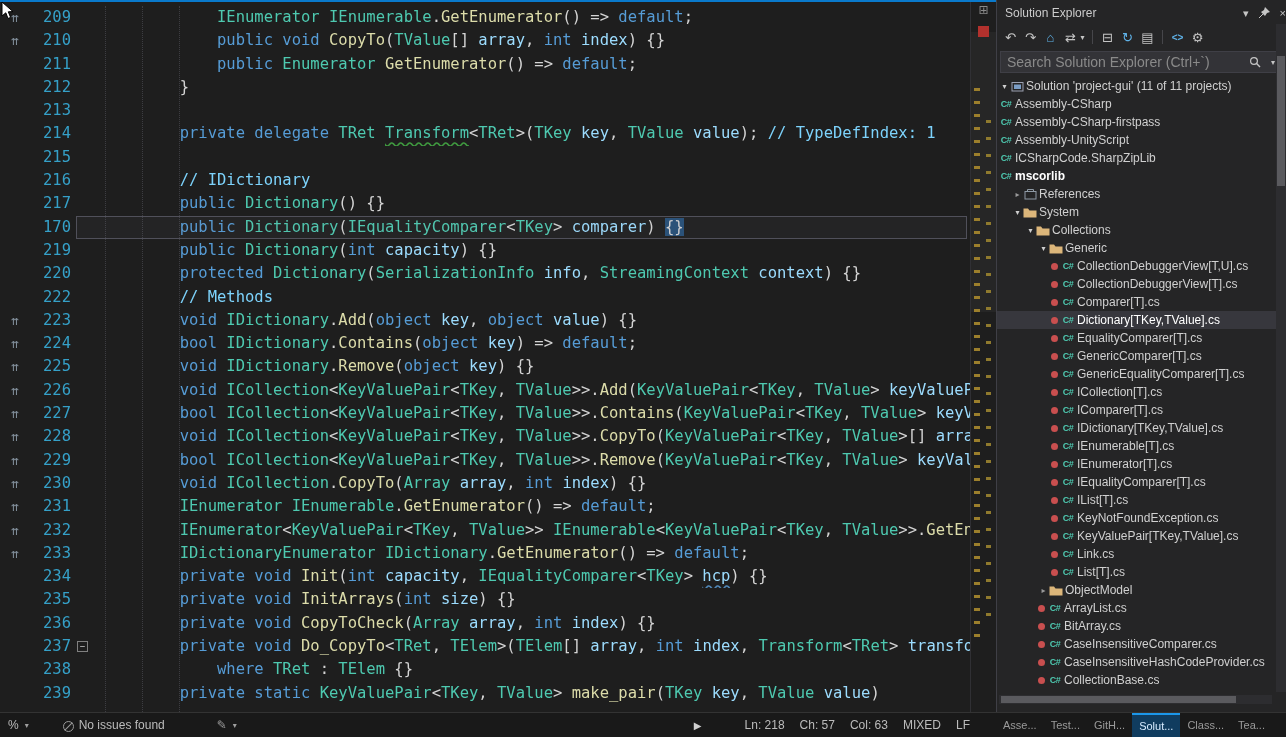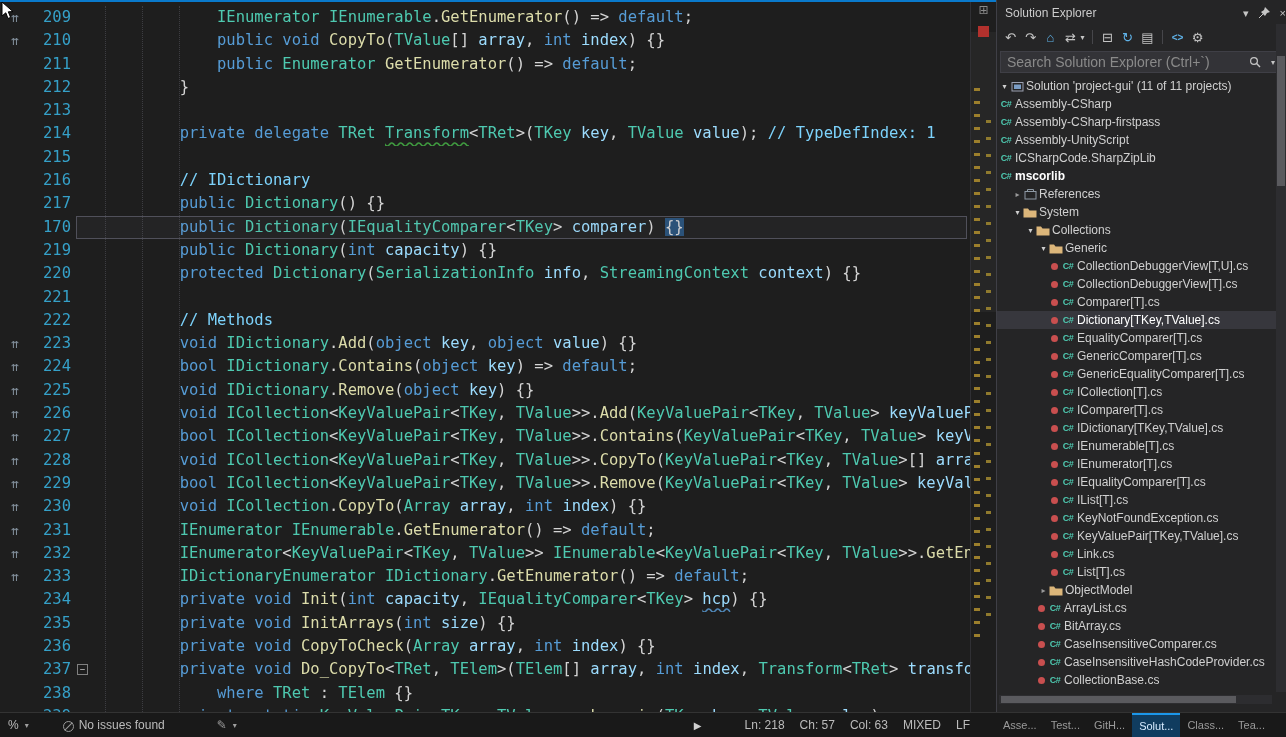--- a/index.html
+++ b/index.html
@@ -159,26 +159,20 @@
               <div class="gly" data-name="glyph-margin"></div>
               <div class="lnum" data-name="line-number">219</div>
               <div class="fold" data-name="fold-margin"></div>
               <div class="code" data-name="code-text"><span class="t-pn" data-name="token">        </span><span class="t-kw" data-name="token">public</span><span class="t-pn" data-name="token"> </span><span class="t-ty" data-name="token">Dictionary</span><span class="t-pn" data-name="token">(</span><span class="t-kw" data-name="token">int</span><span class="t-pn" data-name="token"> </span><span class="t-pa" data-name="token">capacity</span><span class="t-pn" data-name="token">) {}</span></div>
             </div>
             <div class="crow" data-name="code-line-220">
               <div class="gly" data-name="glyph-margin"></div>
               <div class="lnum" data-name="line-number">220</div>
               <div class="fold" data-name="fold-margin"></div>
               <div class="code" data-name="code-text"><span class="t-pn" data-name="token">        </span><span class="t-kw" data-name="token">protected</span><span class="t-pn" data-name="token"> </span><span class="t-ty" data-name="token">Dictionary</span><span class="t-pn" data-name="token">(</span><span class="t-ty" data-name="token">SerializationInfo</span><span class="t-pn" data-name="token"> </span><span class="t-pa" data-name="token">info</span><span class="t-pn" data-name="token">, </span><span class="t-ty" data-name="token">StreamingContext</span><span class="t-pn" data-name="token"> </span><span class="t-pa" data-name="token">context</span><span class="t-pn" data-name="token">) {}</span></div>
-            </div>
-            <div class="crow" data-name="code-line-221">
-              <div class="gly" data-name="glyph-margin"></div>
-              <div class="lnum" data-name="line-number">221</div>
-              <div class="fold" data-name="fold-margin"></div>
-              <div class="code" data-name="code-text"></div>
             </div>
             <div class="crow" data-name="code-line-222">
               <div class="gly" data-name="glyph-margin"></div>
               <div class="lnum" data-name="line-number">222</div>
               <div class="fold" data-name="fold-margin"></div>
               <div class="code" data-name="code-text"><span class="t-pn" data-name="token">        </span><span class="t-cm" data-name="token">// Methods</span></div>
             </div>
             <div class="crow" data-name="code-line-223">
               <div class="gly" data-name="reference-glyph-icon">⇈</div>
               <div class="lnum" data-name="line-number">223</div>

